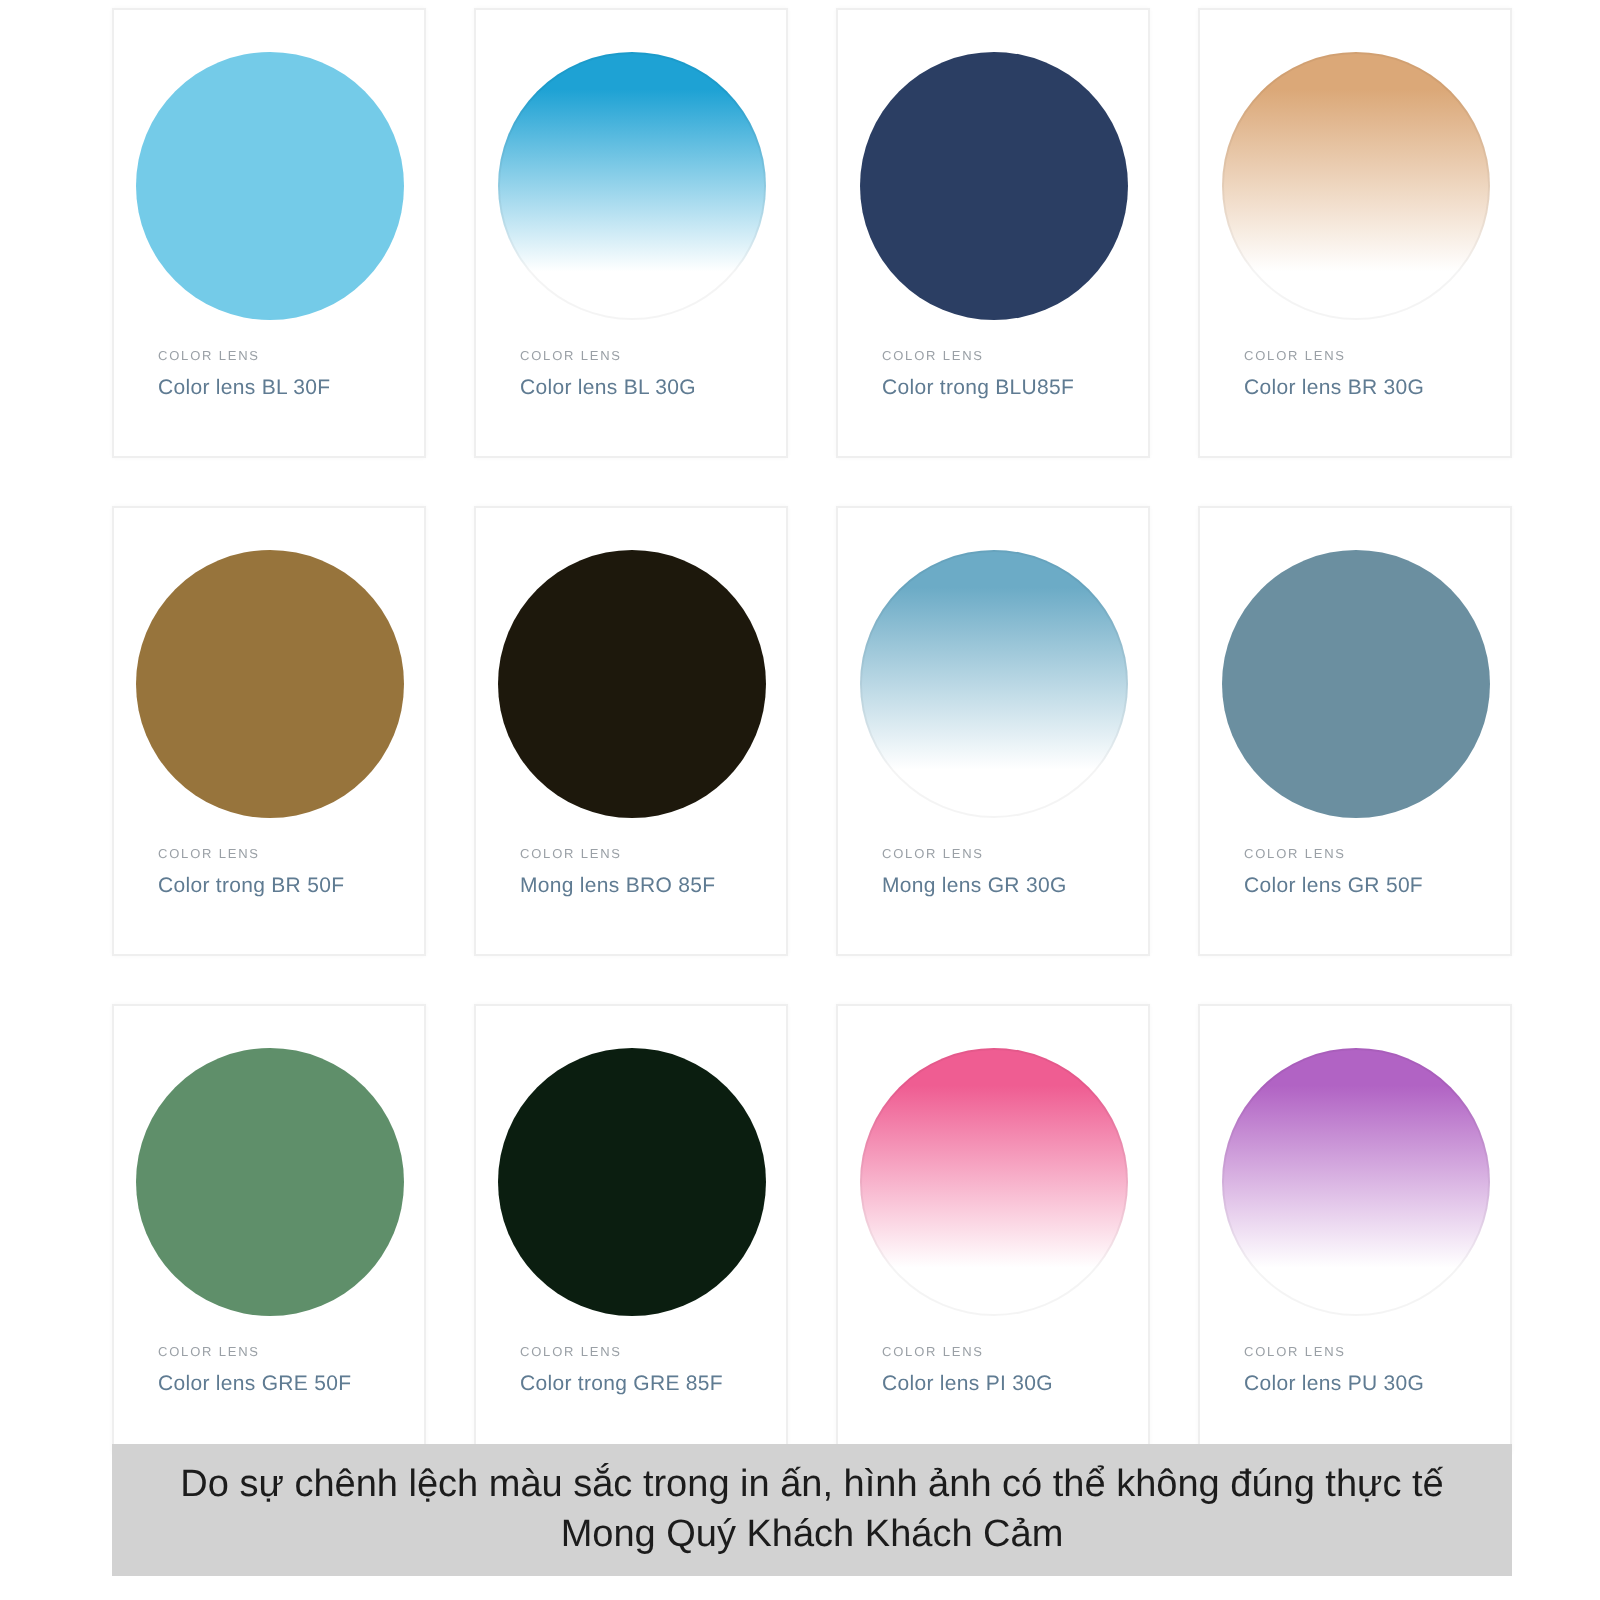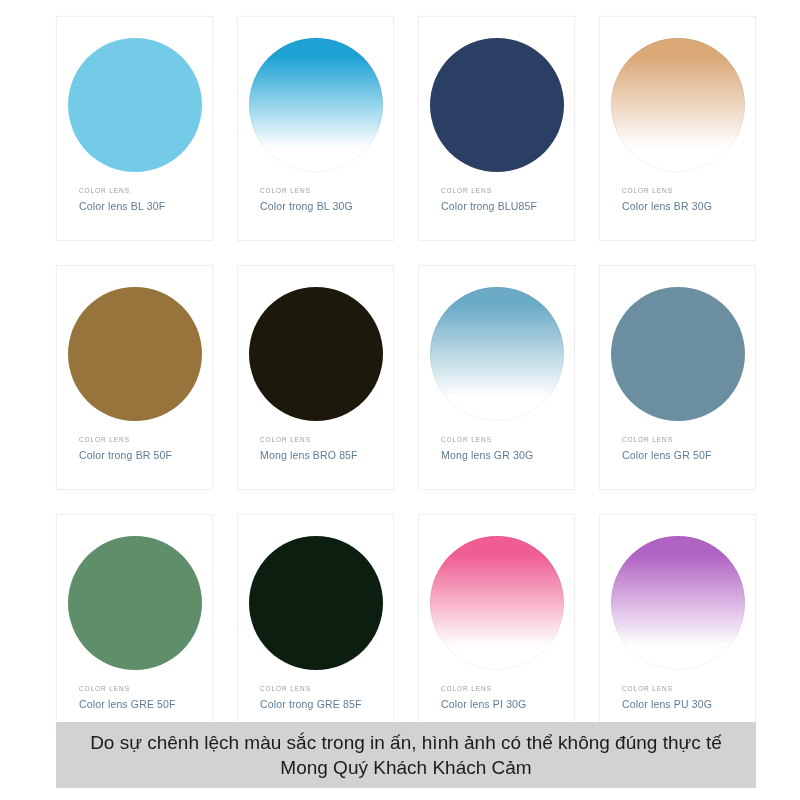--- a/index.html
+++ b/index.html
@@ -17,21 +17,21 @@
     position: relative;
     width: 800px;
     height: 800px;
     background: #ffffff;
     box-sizing: border-box;
   }
 
   #grid {
     position: absolute;
     left: 56px;
-    top: 16px;
+    top: 4px;
     width: 700px;
     display: grid;
     grid-template-columns: repeat(4, 1fr);
     grid-template-rows: repeat(3, 225px);
     column-gap: 12px;
     row-gap: 8px;
     gap: 24px;
   }
 
   .card {
@@ -118,21 +118,21 @@
           <div class="eyebrow">COLOR LENS</div>
           <div class="title">Color lens BL 30F</div>
         </div>
       </div>
       <div class="card">
         <div class="swatch-wrap">
           <div class="swatch" style="background: linear-gradient(rgb(30, 162, 212) 0%, rgb(30, 162, 212) 14%, rgb(255, 255, 255) 82%, rgb(255, 255, 255) 100%); box-shadow: rgba(0, 0, 0, 0.043) 0px 0px 0px 1px inset;"></div>
         </div>
         <div class="card-text">
           <div class="eyebrow">COLOR LENS</div>
-          <div class="title">Color trong BL 30G</div>
+          <div class="title">Color lens BL 30G</div>
         </div>
       </div>
       <div class="card">
         <div class="swatch-wrap">
           <div class="swatch" style="background: rgb(43, 62, 99);"></div>
         </div>
         <div class="card-text">
           <div class="eyebrow">COLOR LENS</div>
           <div class="title">Color trong BLU85F</div>
         </div>

